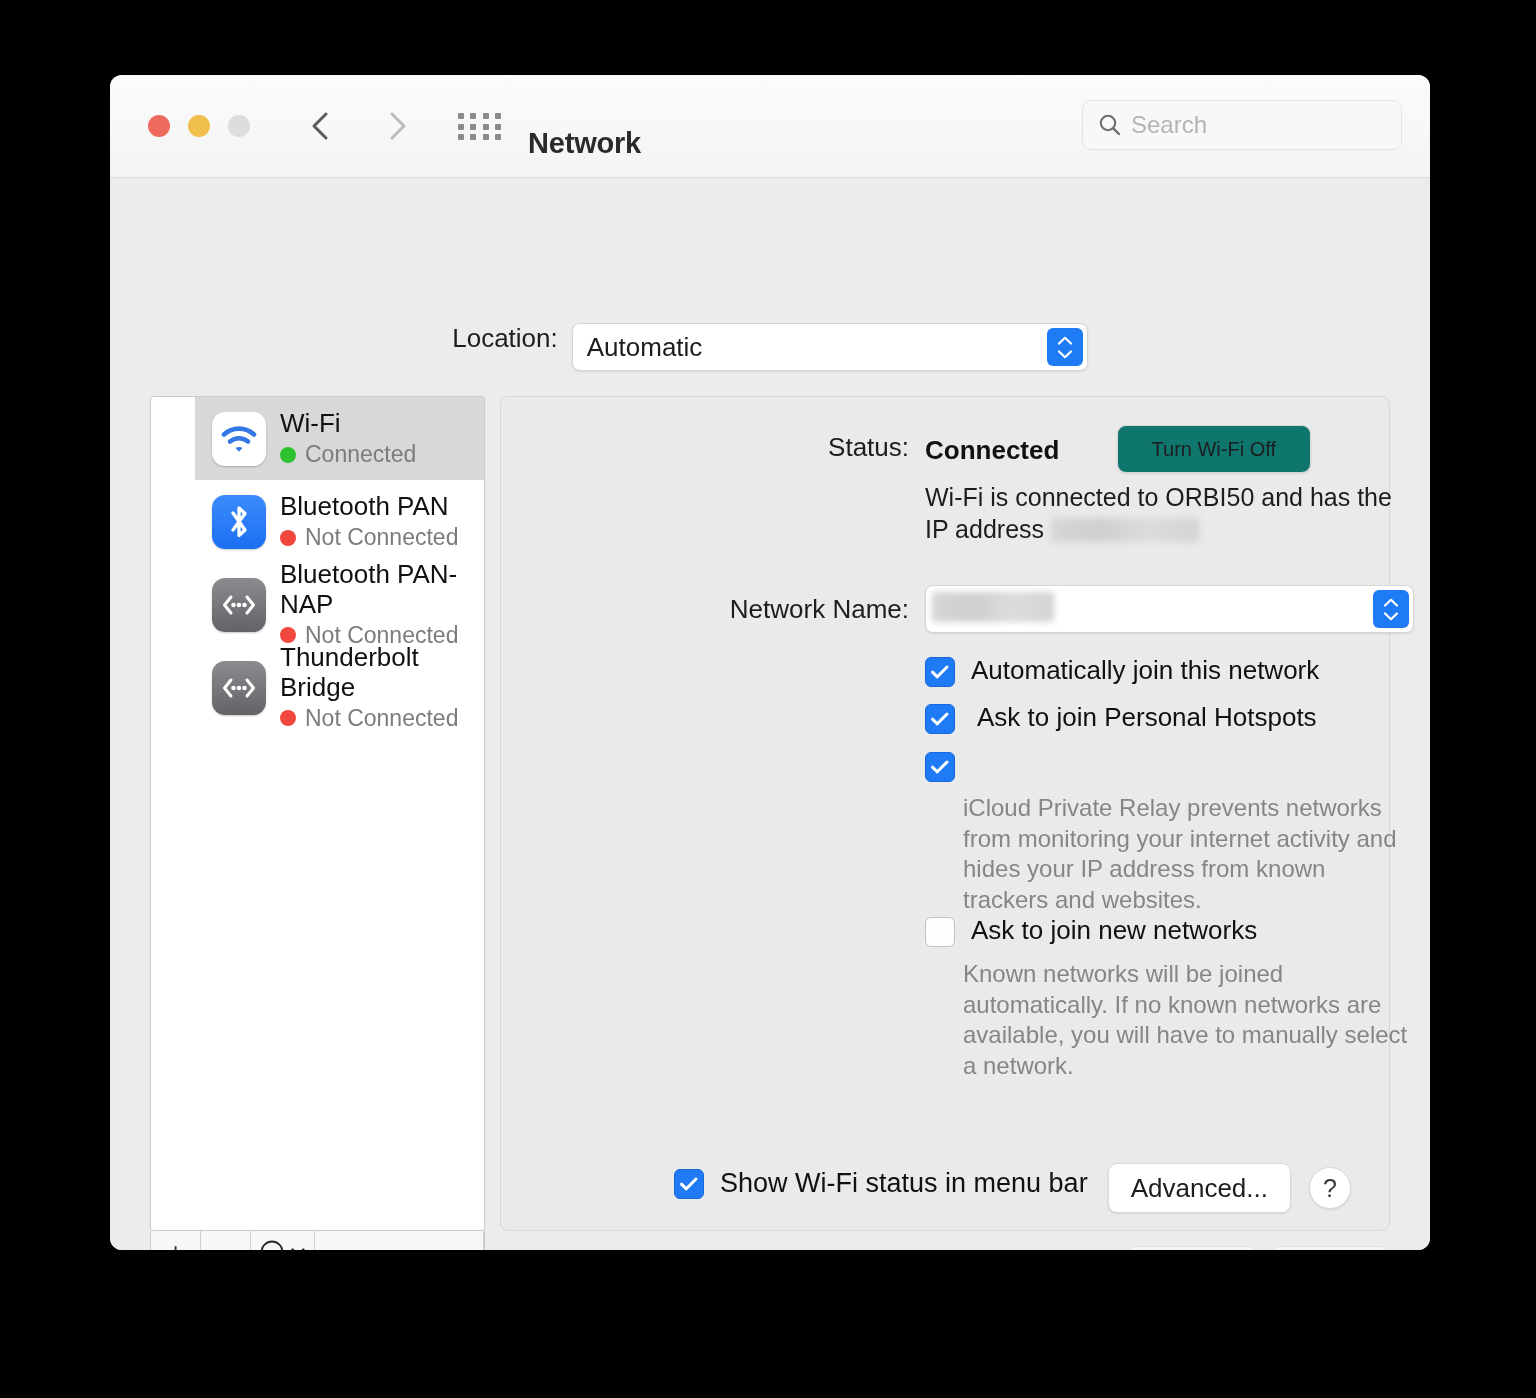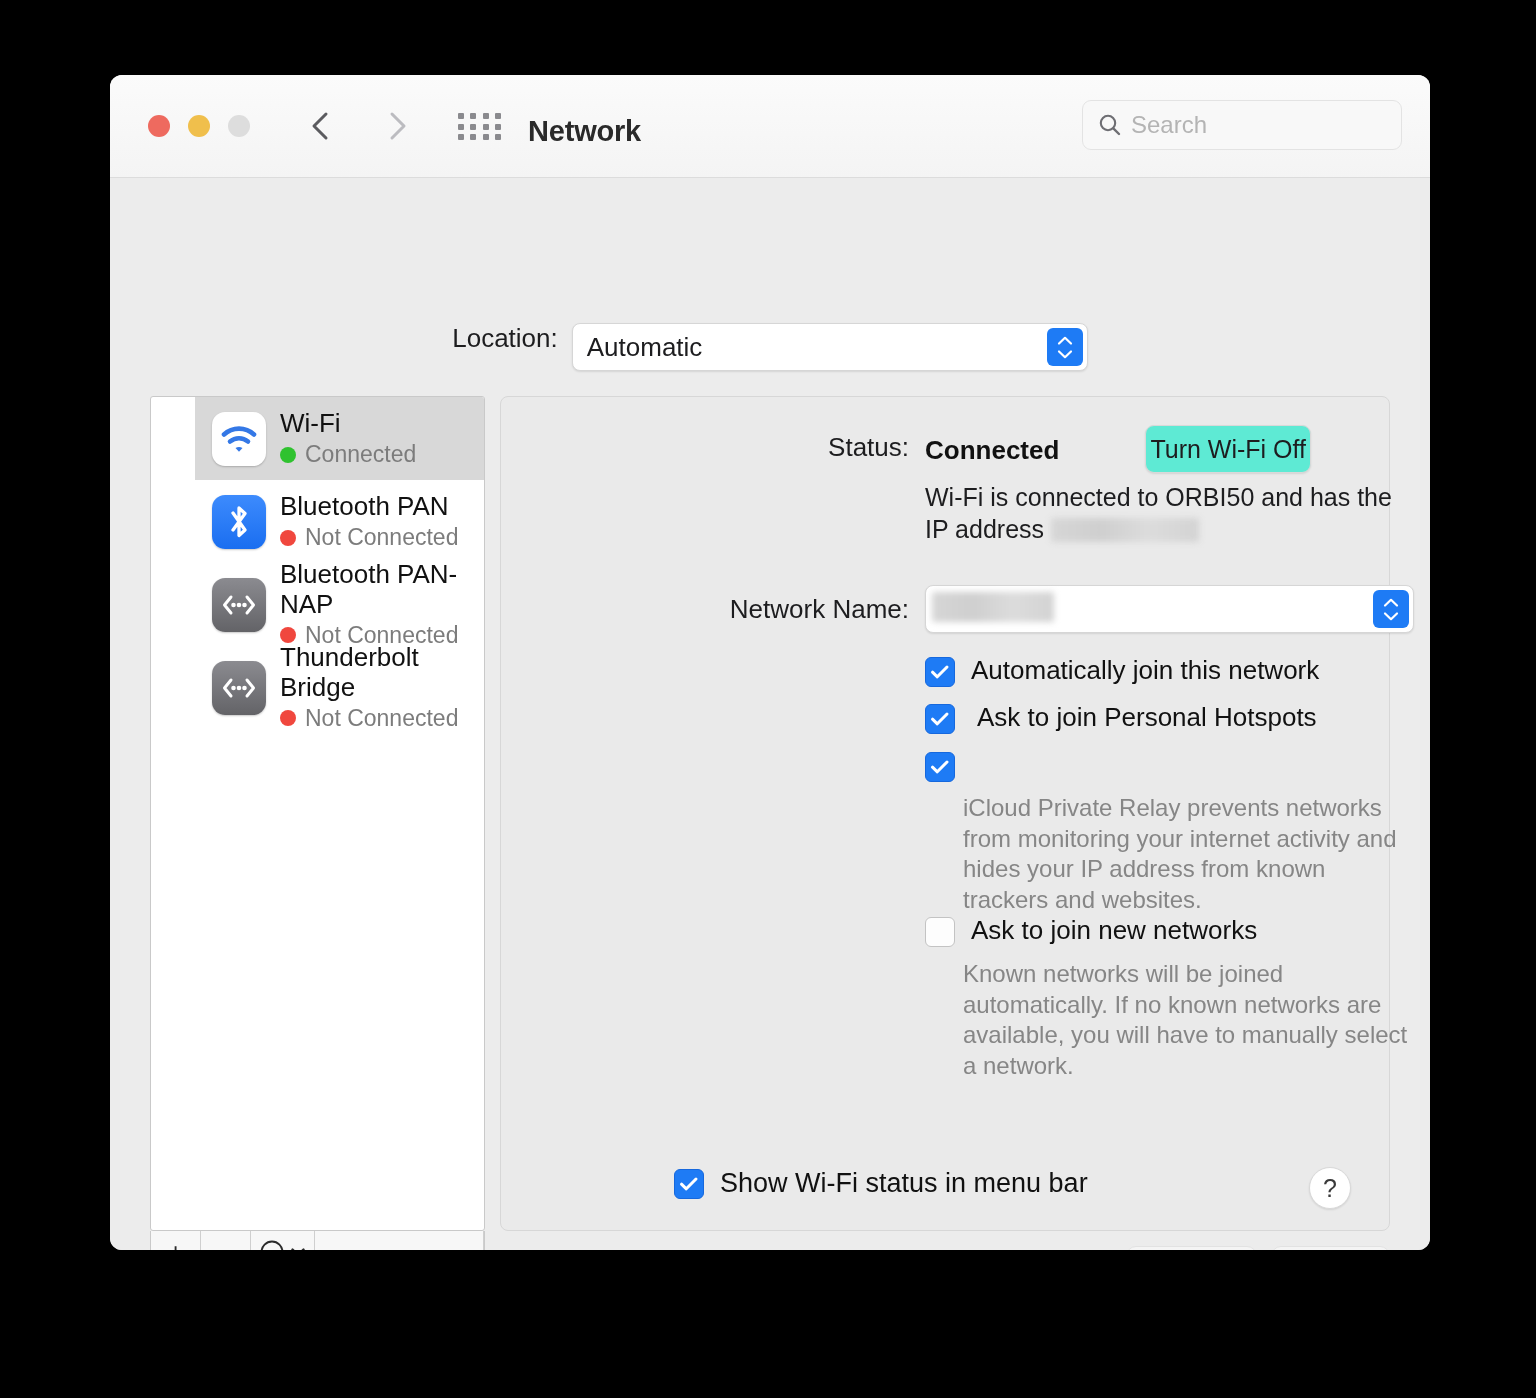--- a/index.html
+++ b/index.html
@@ -70,21 +70,21 @@
     display: block;
     width: 6px;
     height: 6px;
     background: #8a8a8e;
     border-radius: 1px;
   }
 
   #win-title {
     position: absolute;
     left: 418px;
-    top: 40px;
+    top: 52px;
     font-size: 29px;
     font-weight: 700;
     color: #2a2a2a;
     letter-spacing: -0.2px;
   }
 
   #searchbox {
     position: absolute;
     right: 28px;
     top: 25px;
@@ -278,25 +278,25 @@
     top: 6px;
     font-size: 26px;
     font-weight: 700;
     color: #111111;
   }
   #turn-wifi-off {
     position: absolute;
     right: 78px;
     top: -4px;
     height: 48px;
-    padding: 0 4px;
-    background: #5eead4;
+    padding: 0 34px;
+    background: #0f766e;
     border: 1px solid #d9d9d9;
     border-radius: 9px;
-    font-size: 25px;
+    font-size: 20px;
     color: #1d1d1f;
     display: flex;
     align-items: center;
     box-shadow: 0 1px 2px rgba(0,0,0,0.10);
     font-family: "Liberation Sans", sans-serif;
   }
   #status-desc {
     position: absolute;
     left: 424px;
     top: 52px;
@@ -676,20 +676,21 @@
 
       <div id="menubar-check">
         <span class="cbox on">
           <svg width="20" height="16" viewBox="0 0 20 16">
               <path d="M2.5 8.2 L7.3 12.8 L17 3" fill="none" stroke="#fff" stroke-width="3" stroke-linecap="round" stroke-linejoin="round"></path>
             </svg>
         </span>
         <span class="cblabel">Show Wi-Fi status in menu bar</span>
       </div>
 
+      <button id="advanced-btn">Advanced...</button>
       <div id="help-btn">?</div>
     </div>
 
     <div id="footer">
       <button class="footer-btn">Revert</button>
       <button class="footer-btn">Apply</button>
     </div>
 
   </div>
 </div>

